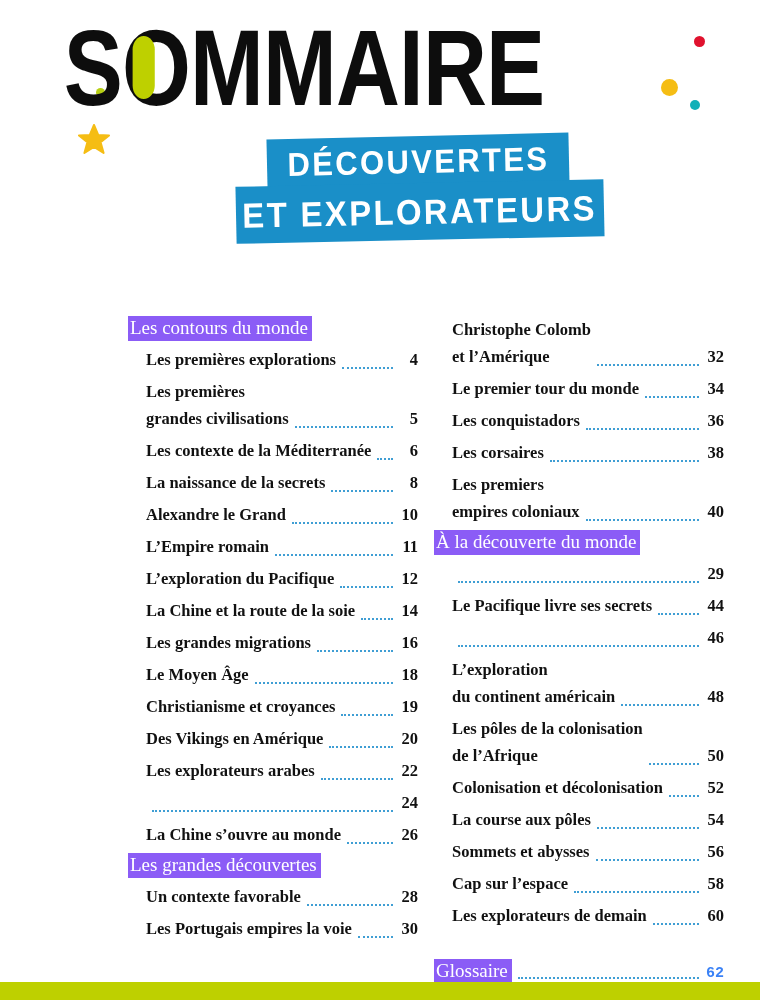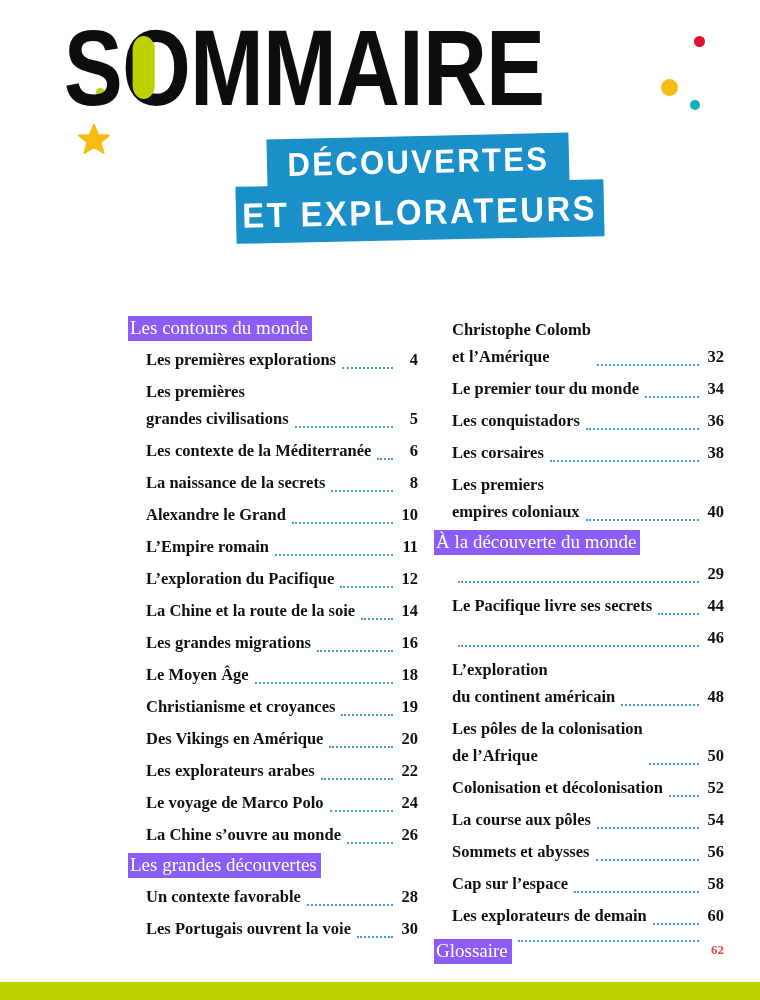--- a/index.html
+++ b/index.html
@@ -154,30 +154,31 @@
     flex: 0 0 auto;
     text-align: right;
     min-width: 20px;
     font-weight: bold;
     color: #111111;
   }
 
   
   .header-row {
     display: flex;
-    margin-top: 10px;
+    align-items: flex-end;
+    margin-top: 30px;
   }
   .header-row .section-header { margin-bottom: 0; }
   .header-row .entry-leader { margin-bottom: 5px; }
   .header-row .entry-page {
-    font-family: Liberation Serif, serif;
-    font-weight: bold;
-    font-size: 13px;
+    font-family: Liberation Mono, monospace;
+    font-weight: bold;
+    font-size: 15px;
     line-height: 21px;
-    color: #ef4444;
+    color: #3b82f6;
   }
 
   
   #bottom-bar {
     position: absolute;
     left: 0;
     bottom: 0;
     width: 760px;
     height: 18px;
     background: #bed000;
@@ -273,37 +274,36 @@
           <span class="entry-title">Des Vikings en Amérique</span>
           <span class="entry-leader"></span>
           <span class="entry-page">20</span>
         </div>
         <div class="entry">
           <span class="entry-title">Les explorateurs arabes</span>
           <span class="entry-leader"></span>
           <span class="entry-page">22</span>
         </div>
         <div class="entry">
-          <span class="entry-title">Le voyage de Marco Polo</span>
           <span class="entry-leader"></span>
           <span class="entry-page">24</span>
         </div>
         <div class="entry">
           <span class="entry-title">La Chine s’ouvre au monde</span>
           <span class="entry-leader"></span>
           <span class="entry-page">26</span>
         </div>
       </div><div class="section-header spaced-above">Les grandes découvertes</div><div class="entries">
         <div class="entry">
           <span class="entry-title">Un contexte favorable</span>
           <span class="entry-leader"></span>
           <span class="entry-page">28</span>
         </div>
         <div class="entry">
-          <span class="entry-title">Les Portugais ouvrent la voie</span>
+          <span class="entry-title">Les Portugais empires la voie</span>
           <span class="entry-leader"></span>
           <span class="entry-page">30</span>
         </div>
       </div></div>
   <div class="toc-col" id="toc-col-right"><div class="entries">
         <div class="entry">
           <span class="entry-title">Christophe Colomb
 et l’Amérique</span>
           <span class="entry-leader"></span>
           <span class="entry-page">32</span>

